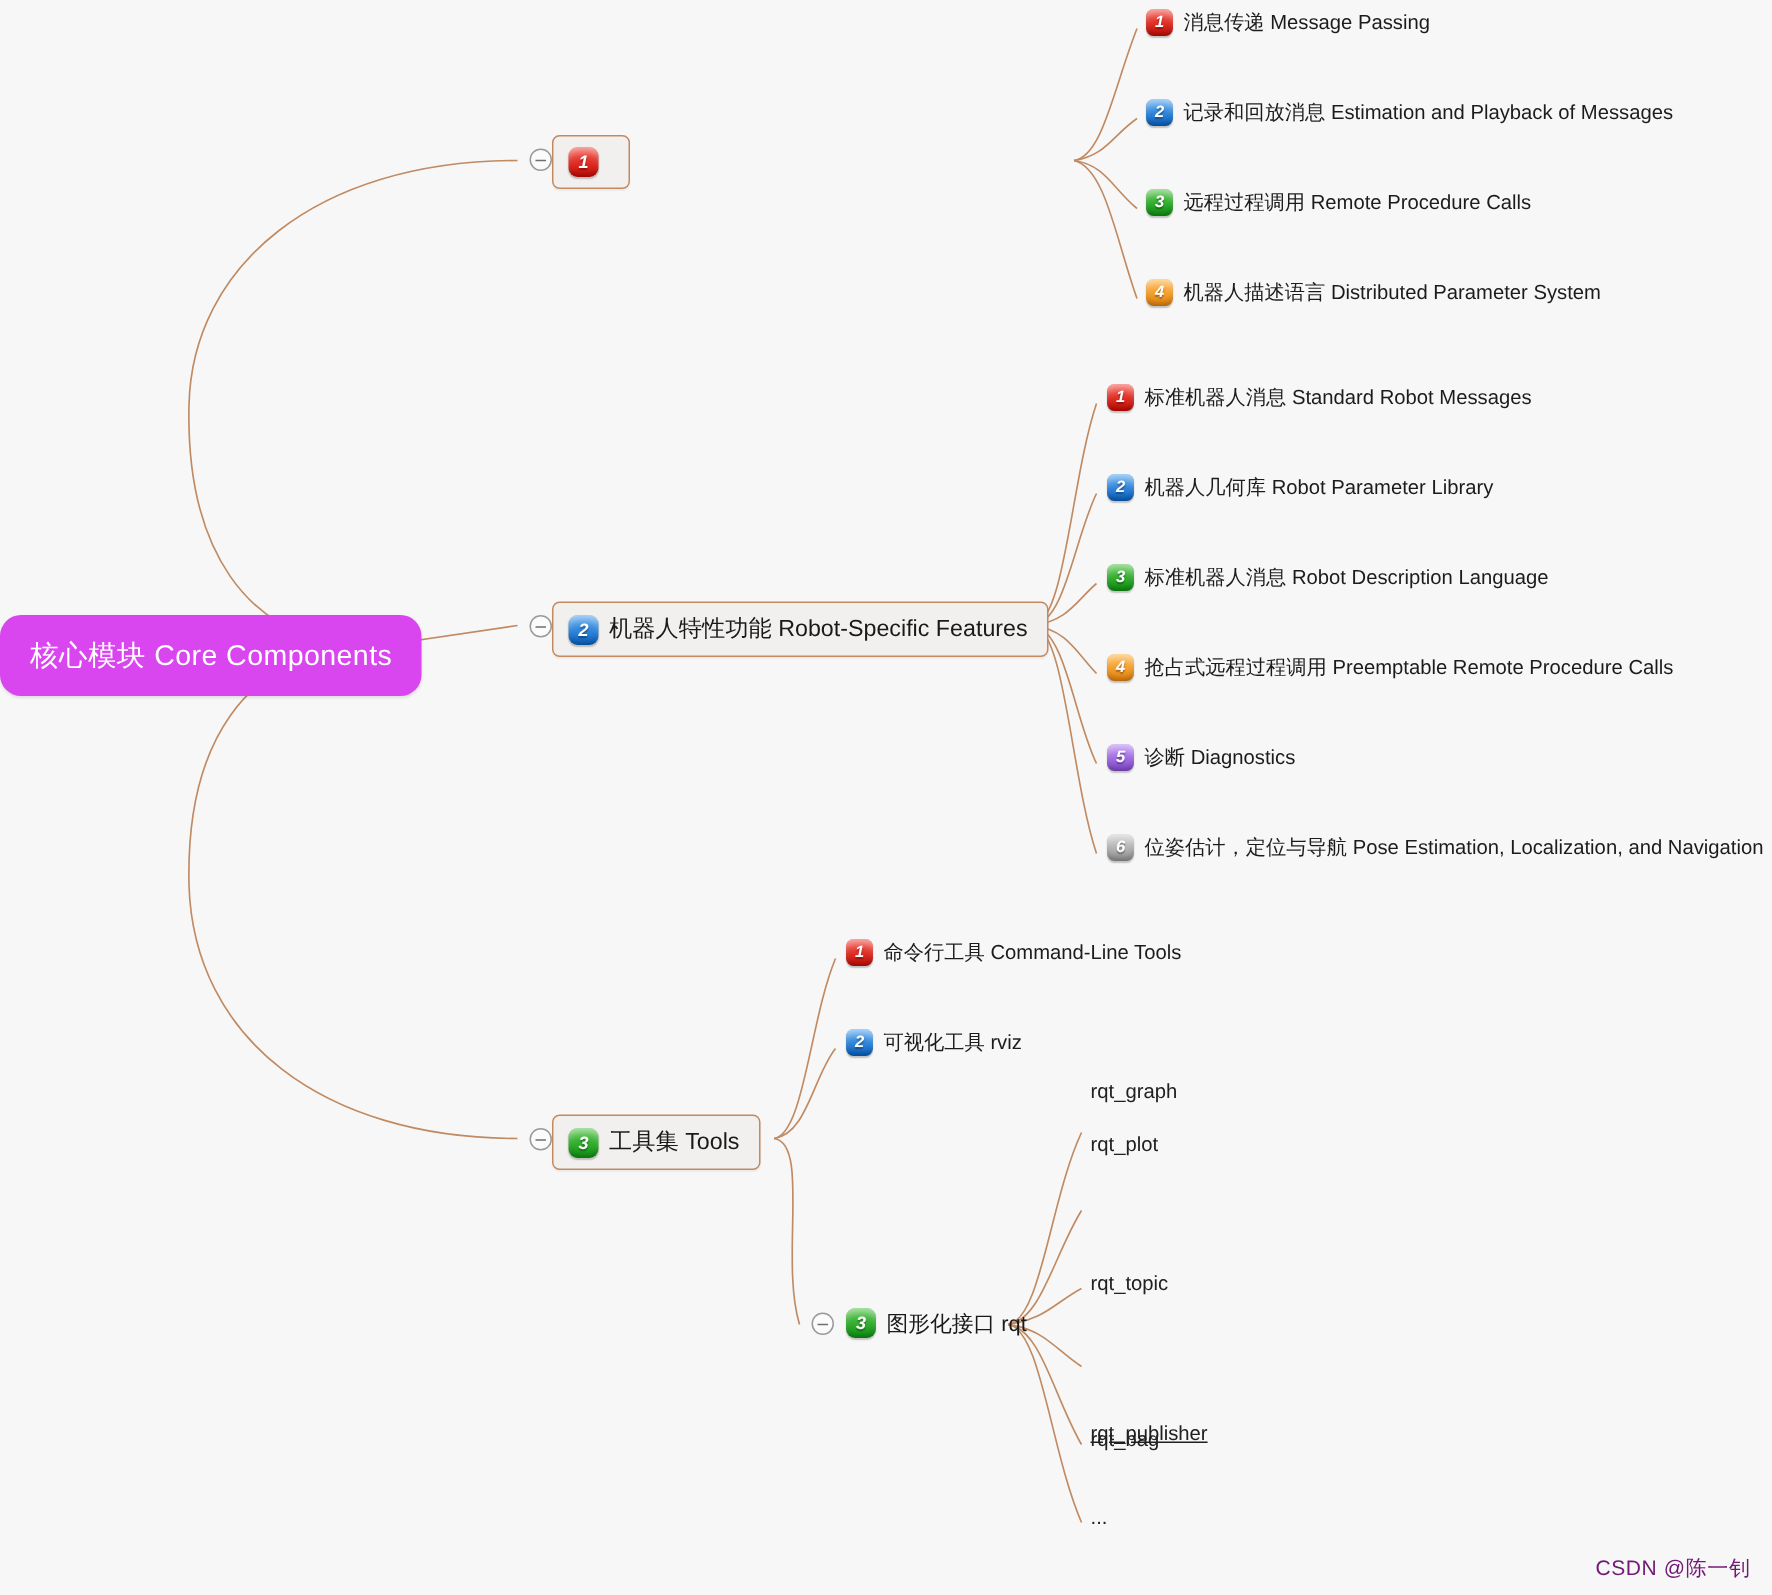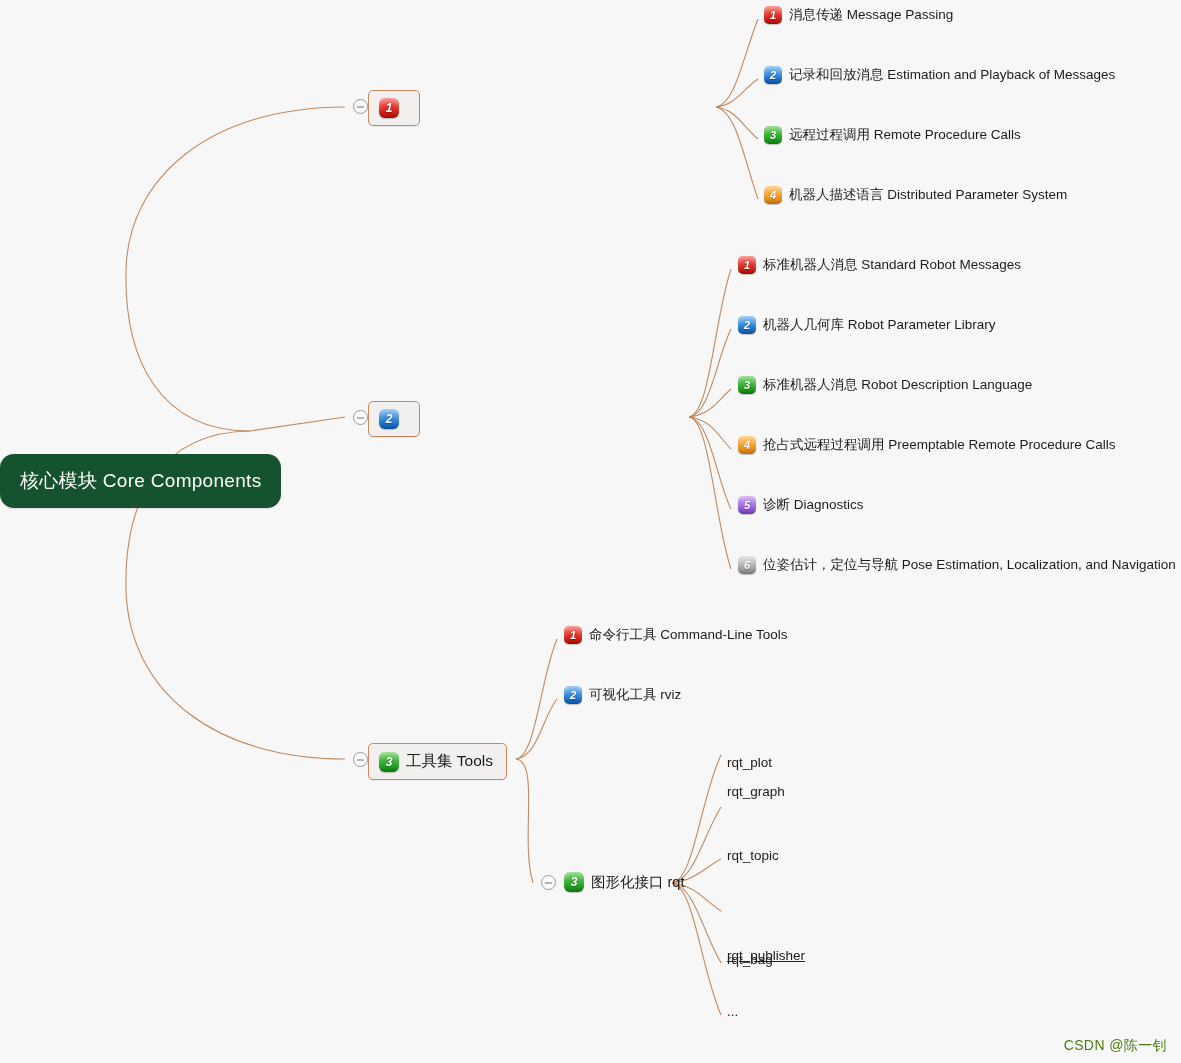--- a/index.html
+++ b/index.html
@@ -9,29 +9,28 @@
     font-family:"Liberation Sans","DejaVu Sans",sans-serif;
     position:relative;overflow:hidden;
     -webkit-font-smoothing:antialiased;
   }
   #canvas{position:absolute;left:0;top:0;width:1181px;height:1063px;}
   svg#wires{position:absolute;left:0;top:0;width:1181px;height:1063px;pointer-events:none;}
 
   
   .root-node{
     position:absolute;
-    background:#14532d;
+    background:#d946ef;
     border-radius:14px;
     padding:14px 20px;
     color:#ffffff;
     font-size:19px;
     letter-spacing:.3px;
     white-space:nowrap;
     box-shadow:0 1px 2px rgba(0,0,0,.10);
-    margin-top:44px;
   }
 
   
   .branch-node{
     position:absolute;
     background:#f2f0ee;
     border:1px solid #c6895f;
     border-radius:5px;
     padding:7px 13px 7px 10px;
     display:flex;align-items:center;
@@ -98,21 +97,21 @@
     position:absolute;
     left:3px;right:3px;top:50%;
     height:1px;background:#6f6f6f;
     transform:translateY(-.5px);
   }
 
   
   .watermark{
     position:absolute;
     right:14px;bottom:8px;
-    color:#4d7c0f;
+    color:#701a75;
     font-size:14px;
     letter-spacing:.4px;
   }
 </style>
 </head>
 <body>
 
 <div id="canvas">
 
   <svg id="wires" viewBox="0 0 1181 1063" xmlns="http://www.w3.org/2000/svg">
@@ -171,20 +170,21 @@
     <span>远程过程调用 Remote Procedure Calls</span>
   </div>
   <div class="leaf-node" style="left:764px;top:186px;">
     <span class="badge b18 orange">4</span>
     <span>机器人描述语言 Distributed Parameter System</span>
   </div>
 
   <div class="toggle" style="left:353px;top:410px;"></div>
   <div class="branch-node" style="left:368px;top:401px;">
     <span class="badge b20 blue">2</span>
+    <span>机器人特性功能 Robot-Specific Features</span>
   </div>
 
   <div class="leaf-node" style="left:738px;top:256px;">
     <span class="badge b18 red">1</span>
     <span>标准机器人消息 Standard Robot Messages</span>
   </div>
   <div class="leaf-node" style="left:738px;top:316px;">
     <span class="badge b18 blue">2</span>
     <span>机器人几何库 Robot Parameter Library</span>
   </div>
@@ -219,21 +219,21 @@
     <span class="badge b18 blue">2</span>
     <span>可视化工具 rviz</span>
   </div>
 
   <div class="toggle" style="left:541px;top:875px;"></div>
   <div class="plain-node" style="left:564px;top:872px;">
     <span class="badge b20 green">3</span>
     <span>图形化接口 rqt</span>
   </div>
 
-  <div class="leaf-node no-badge" style="left:727px;top:784px;">
+  <div class="leaf-node no-badge" style="left:727px;top:720px;">
     <span>rqt_graph</span>
   </div>
   <div class="leaf-node no-badge" style="left:727px;top:755px;">
     <span>rqt_plot</span>
   </div>
   <div class="leaf-node no-badge" style="left:727px;top:848px;">
     <span>rqt_topic</span>
   </div>
   <div class="leaf-node no-badge" style="left:727px;top:948px;text-decoration:underline;">
     <span>rqt_publisher</span>

